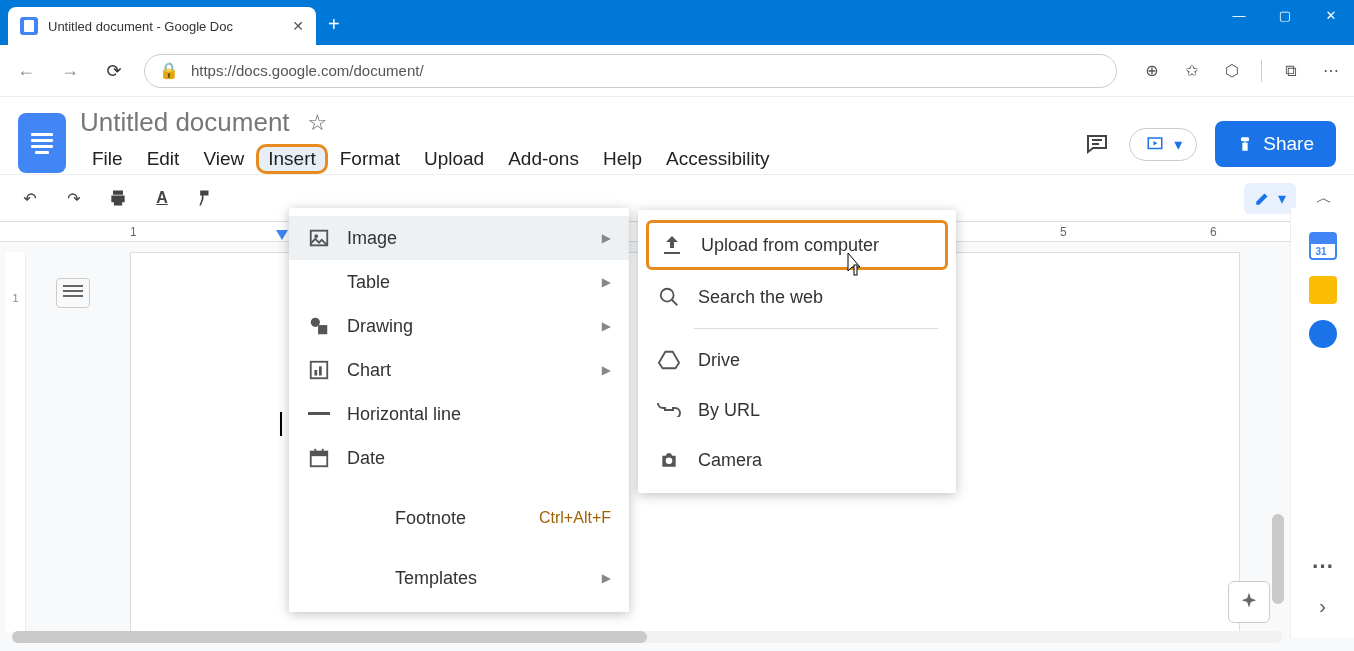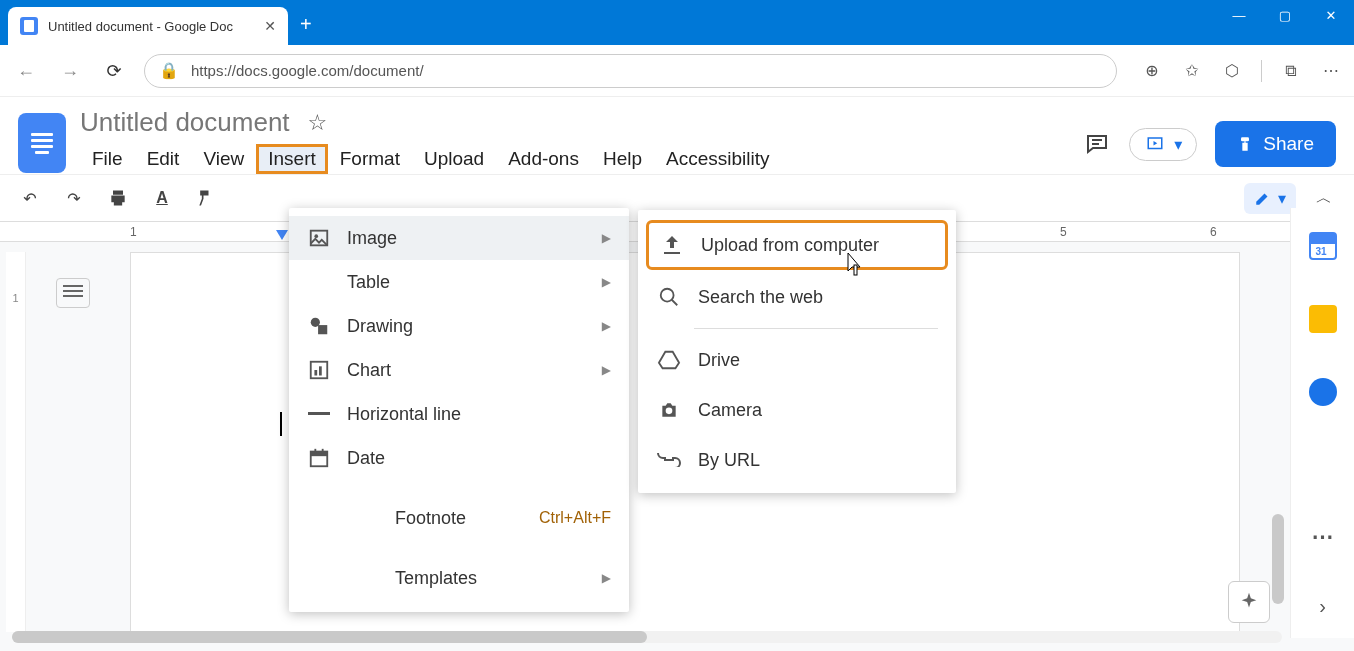--- a/index.html
+++ b/index.html
@@ -1,20 +1,20 @@
 <!DOCTYPE html>
 <html><head>
 <meta charset="utf-8">
 <style>
 * { margin: 0; padding: 0; box-sizing: border-box; font-family: Arial, 'Segoe UI', sans-serif; }
 body { width: 1354px; height: 651px; overflow: hidden; background: #fff; position: relative; }
 
 
 .titlebar { background: #0078d7; height: 45px; display: flex; align-items: flex-start; }
-.tab { background: #fff; border-radius: 8px 8px 0 0; margin-top: 7px; margin-left: 8px; height: 38px; display: flex; align-items: center; padding: 0 12px; gap: 10px; width: 280px; }
+.tab { background: #fff; border-radius: 8px 8px 0 0; margin-top: 7px; margin-left: 8px; height: 38px; display: flex; align-items: center; padding: 0 12px; gap: 10px; width: 308px; }
 .tab-favicon { width: 18px; height: 18px; background: #4285f4; border-radius: 3px; display: flex; align-items: center; justify-content: center; }
 .tab-favicon::after { content: ''; width: 10px; height: 12px; background: #fff; border-radius: 1px; }
 .tab-title { font-size: 13px; color: #333; flex: 1; white-space: nowrap; overflow: hidden; text-overflow: ellipsis; }
 .tab-close { font-size: 14px; color: #555; cursor: pointer; }
 .newtab { color: #fff; font-size: 20px; margin: 13px 0 0 12px; cursor: pointer; }
 .window-controls { margin-left: auto; display: flex; }
 .wc { width: 46px; height: 30px; display: flex; align-items: center; justify-content: center; color: #fff; font-size: 13px; }
 
 .addressbar { height: 52px; display: flex; align-items: center; padding: 0 12px; gap: 16px; border-bottom: 1px solid #eee; }
 .nav-btn { width: 28px; height: 28px; display: flex; align-items: center; justify-content: center; color: #888; font-size: 18px; }
@@ -27,21 +27,21 @@
 
 .docs-header { display: flex; align-items: flex-start; padding: 10px 18px 0 18px; gap: 14px; }
 .docs-logo { width: 48px; height: 60px; background: #4285f4; border-radius: 8px; display: flex; align-items: center; justify-content: center; flex-direction: column; gap: 3px; margin-top: 6px; }
 .docs-logo span { width: 22px; height: 3px; background: #fff; border-radius: 1px; }
 .title-area { flex: 1; }
 .doc-title-row { display: flex; align-items: center; gap: 18px; }
 .doc-title { font-size: 26px; color: #777; }
 .star { font-size: 22px; color: #555; }
 .menubar { display: flex; gap: 0; margin-top: 6px; font-size: 19px; color: #222; }
 .menu-item { padding: 4px 12px; cursor: pointer; }
-.menu-item.highlighted { border: 3px solid #e78b1f; border-radius: 0; background: #e8eef6; padding: 1px 9px; text-align: right; }
+.menu-item.highlighted { border: 3px solid #e78b1f; border-radius: 10px; background: #e8eef6; padding: 1px 9px; text-align: right; }
 .header-actions { display: flex; align-items: center; gap: 18px; margin-top: 14px; }
 .comments-icon { width: 28px; height: 24px; }
 .mode-btn { border: 1px solid #ccc; border-radius: 24px; padding: 6px 14px; display: flex; align-items: center; gap: 8px; color: #1a73e8; }
 .share-btn { background: #1a73e8; color: #fff; border-radius: 8px; padding: 12px 22px; font-size: 19px; font-weight: 500; display: flex; align-items: center; gap: 10px; }
 
 
 .toolbar { height: 48px; border-top: 1px solid #eee; border-bottom: 1px solid #ddd; display: flex; align-items: center; padding: 0 18px; gap: 20px; }
 .tool { width: 24px; height: 24px; display: flex; align-items: center; justify-content: center; color: #444; }
 .toolbar-right { margin-left: auto; display: flex; align-items: center; gap: 16px; }
 .edit-mode { background: #e8f0fe; border-radius: 6px; padding: 6px 10px; display: flex; align-items: center; gap: 6px; color: #1a73e8; }
@@ -67,21 +67,21 @@
 .menu-row .mi-shortcut { color: #a16207; font-size: 16px; }
 .menu-sep { margin: 16px 0 4px 48px; }
 
 .image-submenu { left: 638px; top: 210px; width: 318px; padding: 8px 0; }
 .sub-row { display: flex; align-items: center; padding: 12px 18px; font-size: 18px; color: #333; gap: 16px; cursor: pointer; }
 .sub-row.highlighted { border: 3px solid #e78b1f; border-radius: 6px; margin: 2px 8px; padding: 9px 10px; }
 .sub-row .si-icon { width: 26px; height: 26px; display: flex; align-items: center; justify-content: center; color: #555; }
 .sub-sep { height: 1px; background: #ddd; margin: 6px 18px 6px 56px; }
 
 
-.right-rail { position: absolute; right: 0; top: 208px; width: 64px; height: 430px; background: #fff; border-left: 1px solid #eee; display: flex; flex-direction: column; align-items: center; gap: 45px; padding-top: 24px; }
+.right-rail { position: absolute; right: 0; top: 208px; width: 64px; height: 430px; background: #fff; border-left: 1px solid #eee; display: flex; flex-direction: column; align-items: center; gap: 16px; padding-top: 24px; }
 .rail-icon { width: 28px; height: 28px; border-radius: 4px; }
 
 
 .explore-btn { position: absolute; right: 84px; bottom: 28px; width: 42px; height: 42px; border: 1px solid #ccc; border-radius: 6px; display: flex; align-items: center; justify-content: center; background: #fff; }
 .scrollbar-h { position: absolute; bottom: 8px; left: 12px; right: 72px; height: 12px; background: #f1f1f1; border-radius: 6px; }
 .scrollbar-h::after { content:''; position:absolute; left:0; top:0; width:50%; height:100%; background:#c9c9c9; border-radius:6px; }
 .scroll-thumb-v { position: absolute; right: 70px; top: 292px; width: 12px; height: 90px; background: #c9c9c9; border-radius: 6px; }
 
 .pointer-cursor { position: absolute; left: 846px; top: 251px; font-size: 18px; z-index: 200; pointer-events: none; }
 
@@ -306,34 +306,34 @@
   <div class="sub-row">
     <span class="si-icon">
         <svg width="24" height="22" viewBox="0 0 24 24">
           <path fill="none" stroke="#555" stroke-width="2" d="M8 3h8l7 12-4 6H5l-4-6z M8 3L1 15 M16 3l7 12"></path>
         </svg>
       </span>
     <span>Drive</span>
   </div>
   <div class="sub-row">
     <span class="si-icon">
-        <svg width="24" height="20" viewBox="0 0 24 24">
-          <path fill="#555" d="M4 7h4l2-3h4l2 3h4v13H4zM12 17a4 4 0 100-8 4 4 0 000 8z"></path>
-        </svg>
-      </span>
-    <span>Camera</span>
-  </div>
-  <div class="sub-row">
-    <span class="si-icon">
         <svg width="24" height="14" viewBox="0 0 24 14">
           <path fill="none" stroke="#555" stroke-width="2" d="M9 7H6a5 5 0 010-10h0M15 7h3a5 5 0 010 10h0" transform="translate(0 -2)"></path>
           <rect x="7" y="6" width="10" height="2" fill="#555"></rect>
         </svg>
       </span>
     <span>By URL</span>
+  </div>
+  <div class="sub-row">
+    <span class="si-icon">
+        <svg width="24" height="20" viewBox="0 0 24 24">
+          <path fill="#555" d="M4 7h4l2-3h4l2 3h4v13H4zM12 17a4 4 0 100-8 4 4 0 000 8z"></path>
+        </svg>
+      </span>
+    <span>Camera</span>
   </div>
 </div>
 
 <div class="right-rail">
   <div class="rail-icon" style="background:linear-gradient(#4285f4 40%,#fff 40%);border:2px solid #4285f4;position:relative">
       <span style="position:absolute;bottom:1px;left:5px;font-size:10px;color:#4285f4;font-weight:bold">31</span>
     </div>
   <div class="rail-icon" style="background:#fbbc04;border-radius:4px"></div>
   <div class="rail-icon" style="background:#1a73e8;border-radius:50%"></div>
   <div style="flex:1"></div>

